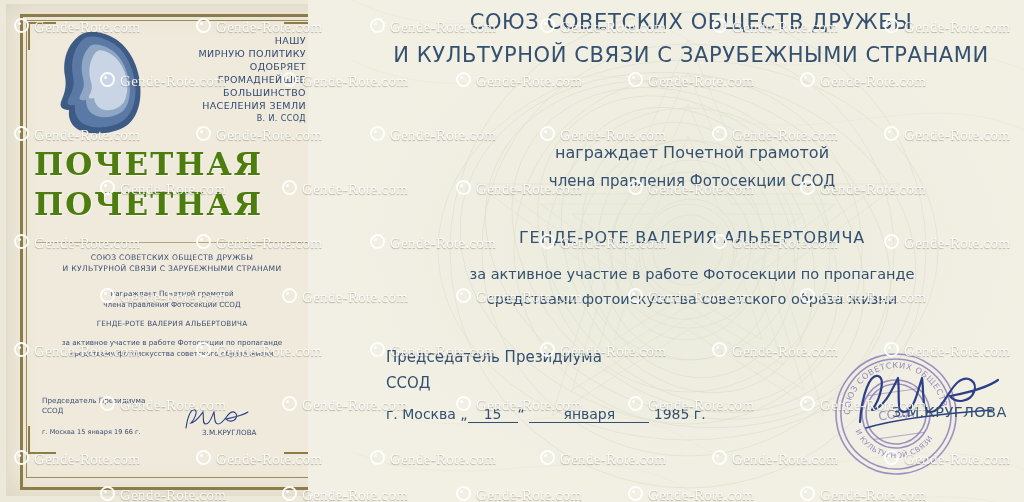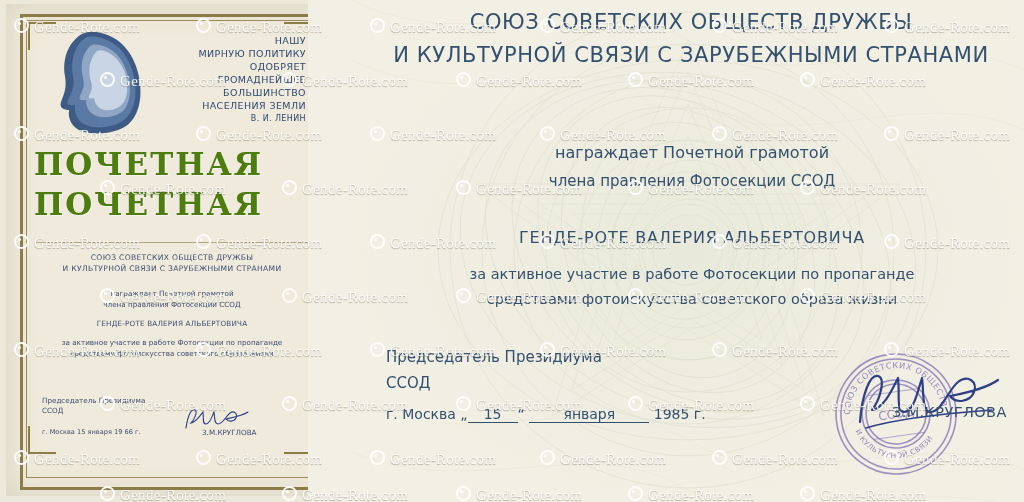--- a/index.html
+++ b/index.html
@@ -328,21 +328,21 @@
           <path d="M38 20 C30 28 28 40 31 52 C33 60 31 64 28 70 C26 74 30 75 34 74
                    C34 82 38 88 45 90 C54 93 66 90 72 84 C78 77 79 64 77 54
                    C74 40 68 28 56 22 C50 19 43 17 38 20 Z" fill="#8fa6c4"></path>
           <path d="M44 26 C37 34 36 46 39 56 C41 62 39 66 37 70 C36 73 39 73 42 72
                    C43 79 47 83 53 84 C60 85 68 82 72 76 C76 69 76 58 74 50
                    C71 40 66 32 57 27 C52 24 47 23 44 26 Z" fill="#c9d5e4"></path>
         </svg>
       </div>
 
       <div id="left-lenin-quote">НАШУ<br>МИРНУЮ ПОЛИТИКУ<br>ОДОБРЯЕТ<br>ГРОМАДНЕЙШЕЕ<br>БОЛЬШИНСТВО<br>НАСЕЛЕНИЯ ЗЕМЛИ</div>
-      <div id="left-lenin-sign">В. И. ЛЕНИН</div>
+      <div id="left-lenin-sign">В. И. ССОД</div>
 
       <div id="left-title">
         <span>ПОЧЕТНАЯ</span>
         <span class="l2">ПОЧЕТНАЯ</span>
       </div>
       <div id="left-rule"></div>
 
       <div id="left-body">
         <div class="org">СОЮЗ СОВЕТСКИХ ОБЩЕСТВ ДРУЖБЫ</div>
         <div class="org">И КУЛЬТУРНОЙ СВЯЗИ С ЗАРУБЕЖНЫМИ СТРАНАМИ</div>

